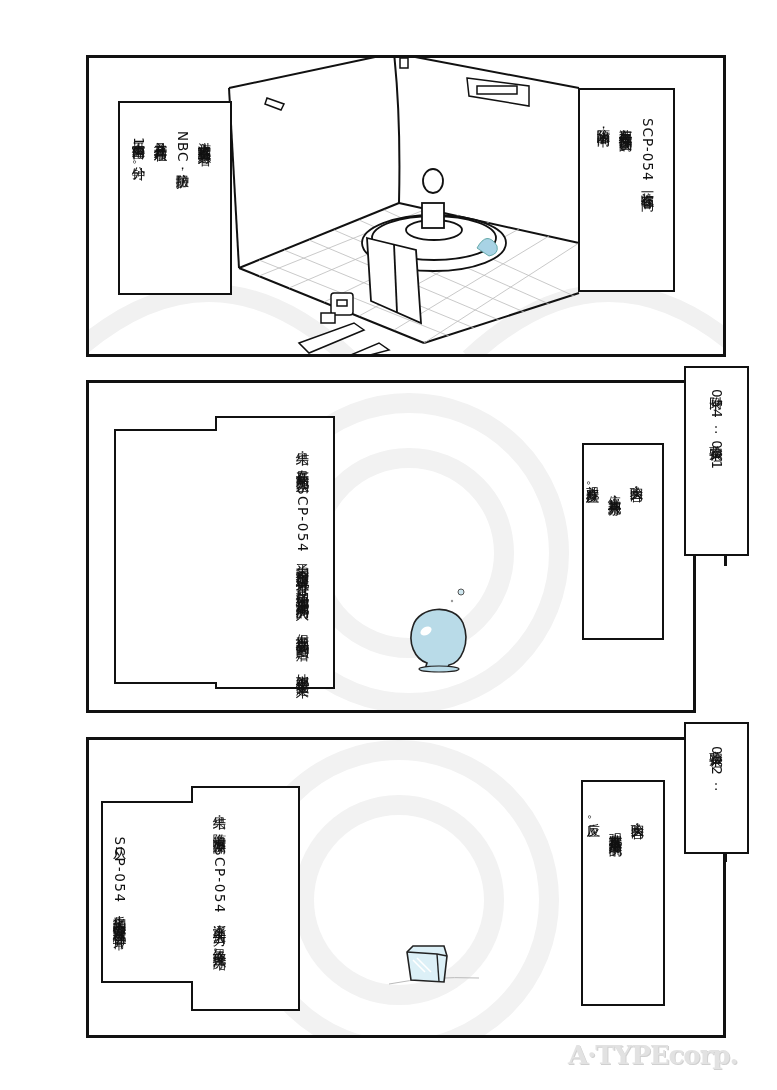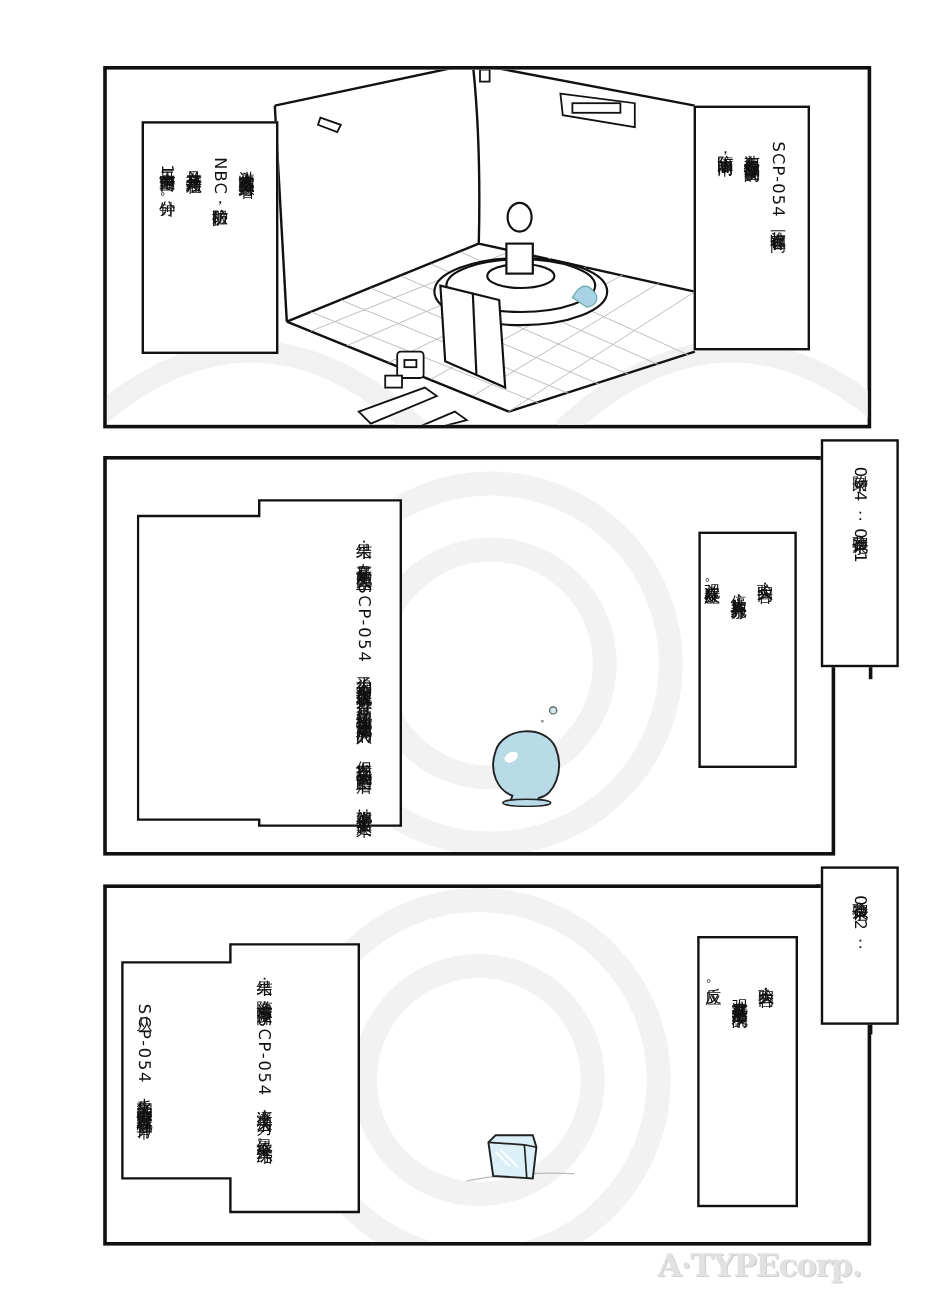--- a/index.html
+++ b/index.html
@@ -13,21 +13,21 @@
              writing-mode: vertical-rl; text-orientation: upright; font-size: 13.5px; line-height: 22px;
              letter-spacing: 1px; }
   .caption .col { display: block; }
   .caption.mixed { text-orientation: mixed; }
   .vtext { writing-mode: vertical-rl; white-space: pre; font-size: 13.5px; line-height: 22px; letter-spacing: 1.5px; }
 
   .title-tab { position: absolute; background: #fff; border: 2px solid #111; box-sizing: border-box; }
   .title-tab .vtext { position: absolute; left: 50%; top: 14px; transform: translateX(-50%); }
   .connector { position: absolute; background: #111; }
 
-  .watermark { position: absolute; left: 548px; top: 1040px; font-family: "DejaVu Serif", serif; font-weight: bold;
+  .watermark { position: absolute; left: 568px; top: 1040px; font-family: "DejaVu Serif", serif; font-weight: bold;
                font-size: 26px; color: #e2e2e2; letter-spacing: -1px;
                text-shadow: 1px 1px 0 #d0d0d0; }
 
   svg { display: block; }
 </style>
 </head>
 <body>
 
 <div class="panel" style="left:86px; top:55px; width:640px; height:302px;">
   <svg class="bgmark" width="640" height="302" viewBox="0 0 640 302">

